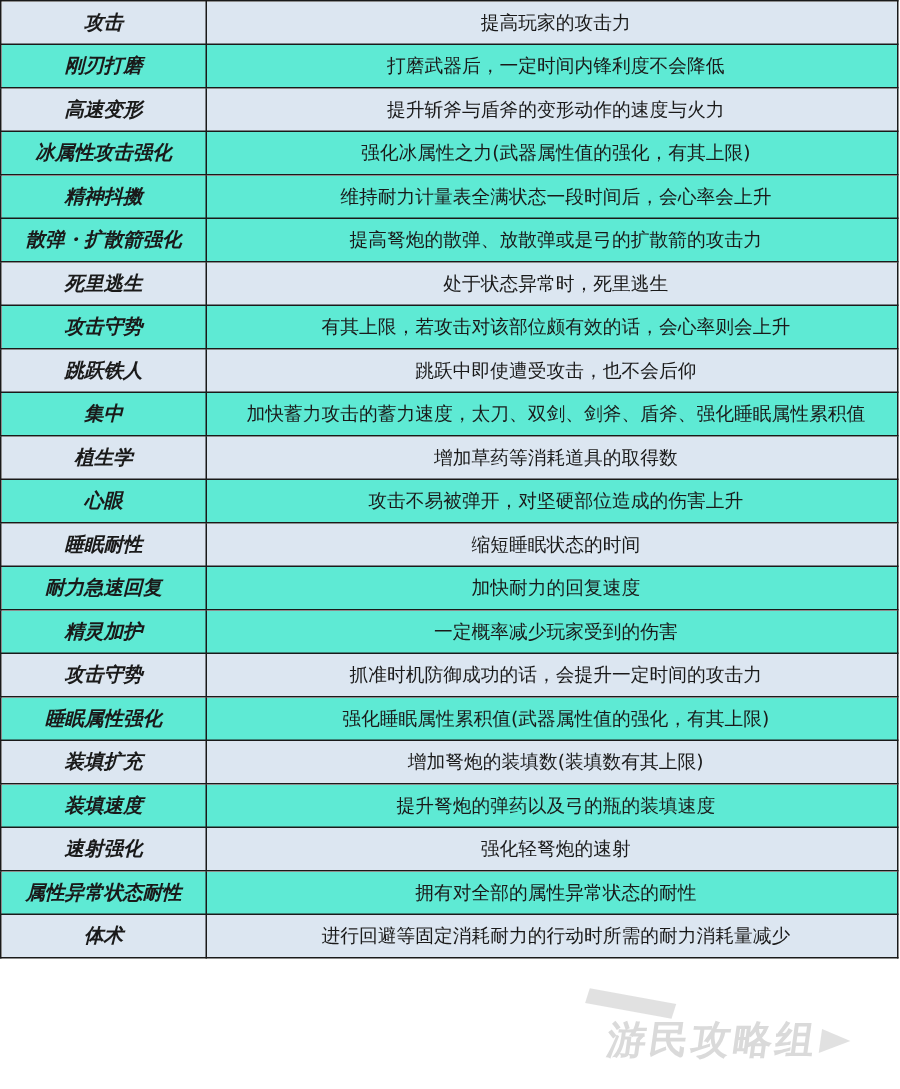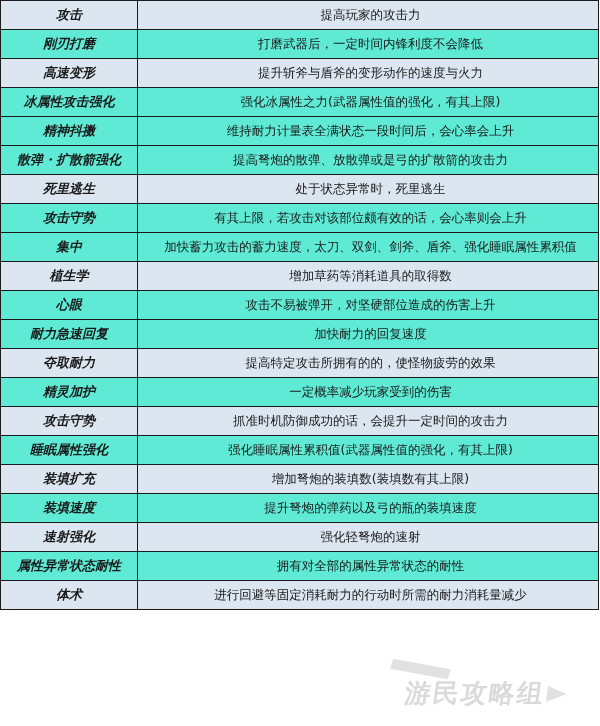--- a/index.html
+++ b/index.html
@@ -118,39 +118,43 @@
         <td class="desc">提高弩炮的散弹、放散弹或是弓的扩散箭的攻击力</td>
       </tr>
     <tr class="shaded">
         <td class="name">死里逃生</td>
         <td class="desc">处于状态异常时，死里逃生</td>
       </tr>
     <tr class="plain">
         <td class="name">攻击守势</td>
         <td class="desc">有其上限，若攻击对该部位颇有效的话，会心率则会上升</td>
       </tr>
+    <tr class="shaded">
+        <td class="name">跳跃铁人</td>
+        <td class="desc">跳跃中即使遭受攻击，也不会后仰</td>
+      </tr>
     <tr class="plain">
         <td class="name">集中</td>
         <td class="desc">加快蓄力攻击的蓄力速度，太刀、双剑、剑斧、盾斧、强化睡眠属性累积值</td>
       </tr>
     <tr class="shaded">
         <td class="name">植生学</td>
         <td class="desc">增加草药等消耗道具的取得数</td>
       </tr>
     <tr class="plain">
         <td class="name">心眼</td>
         <td class="desc">攻击不易被弹开，对坚硬部位造成的伤害上升</td>
       </tr>
+    <tr class="shaded">
+        <td class="name">睡眠耐性</td>
+        <td class="desc">缩短睡眠状态的时间</td>
+      </tr>
     <tr class="plain">
         <td class="name">耐力急速回复</td>
         <td class="desc">加快耐力的回复速度</td>
-      </tr>
-    <tr class="shaded">
-        <td class="name">夺取耐力</td>
-        <td class="desc">提高特定攻击所拥有的的，使怪物疲劳的效果</td>
       </tr>
     <tr class="plain">
         <td class="name">精灵加护</td>
         <td class="desc">一定概率减少玩家受到的伤害</td>
       </tr>
     <tr class="shaded">
         <td class="name">攻击守势</td>
         <td class="desc">抓准时机防御成功的话，会提升一定时间的攻击力</td>
       </tr>
     <tr class="plain">

